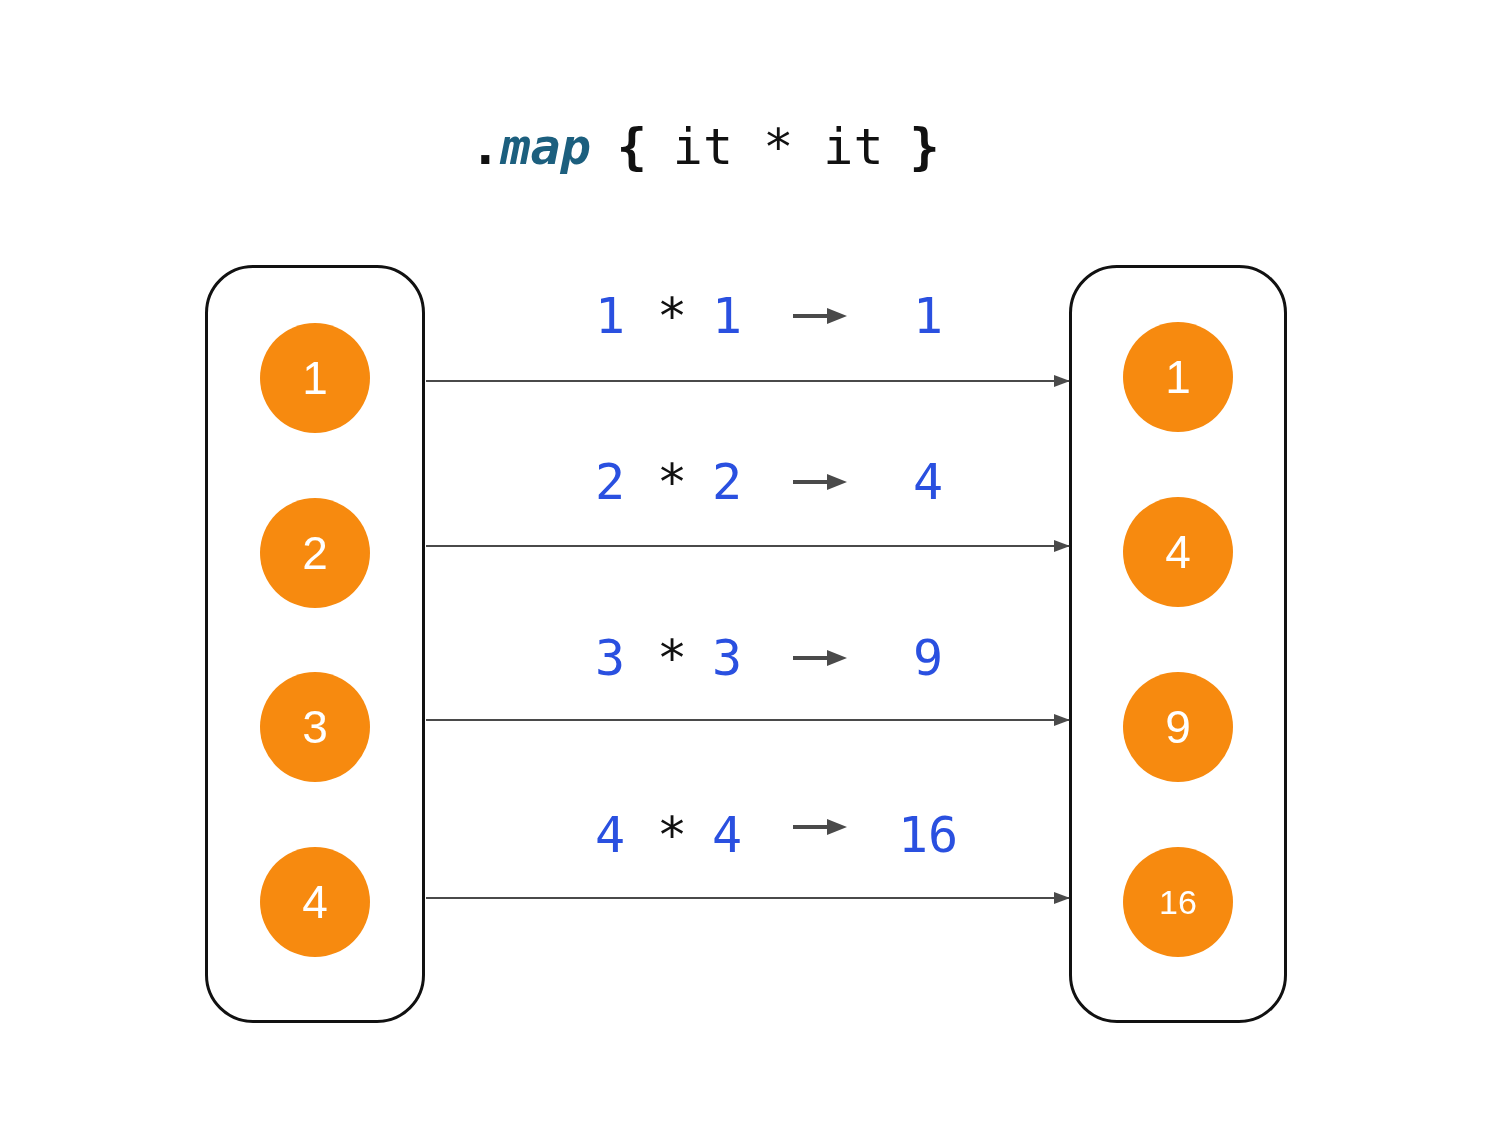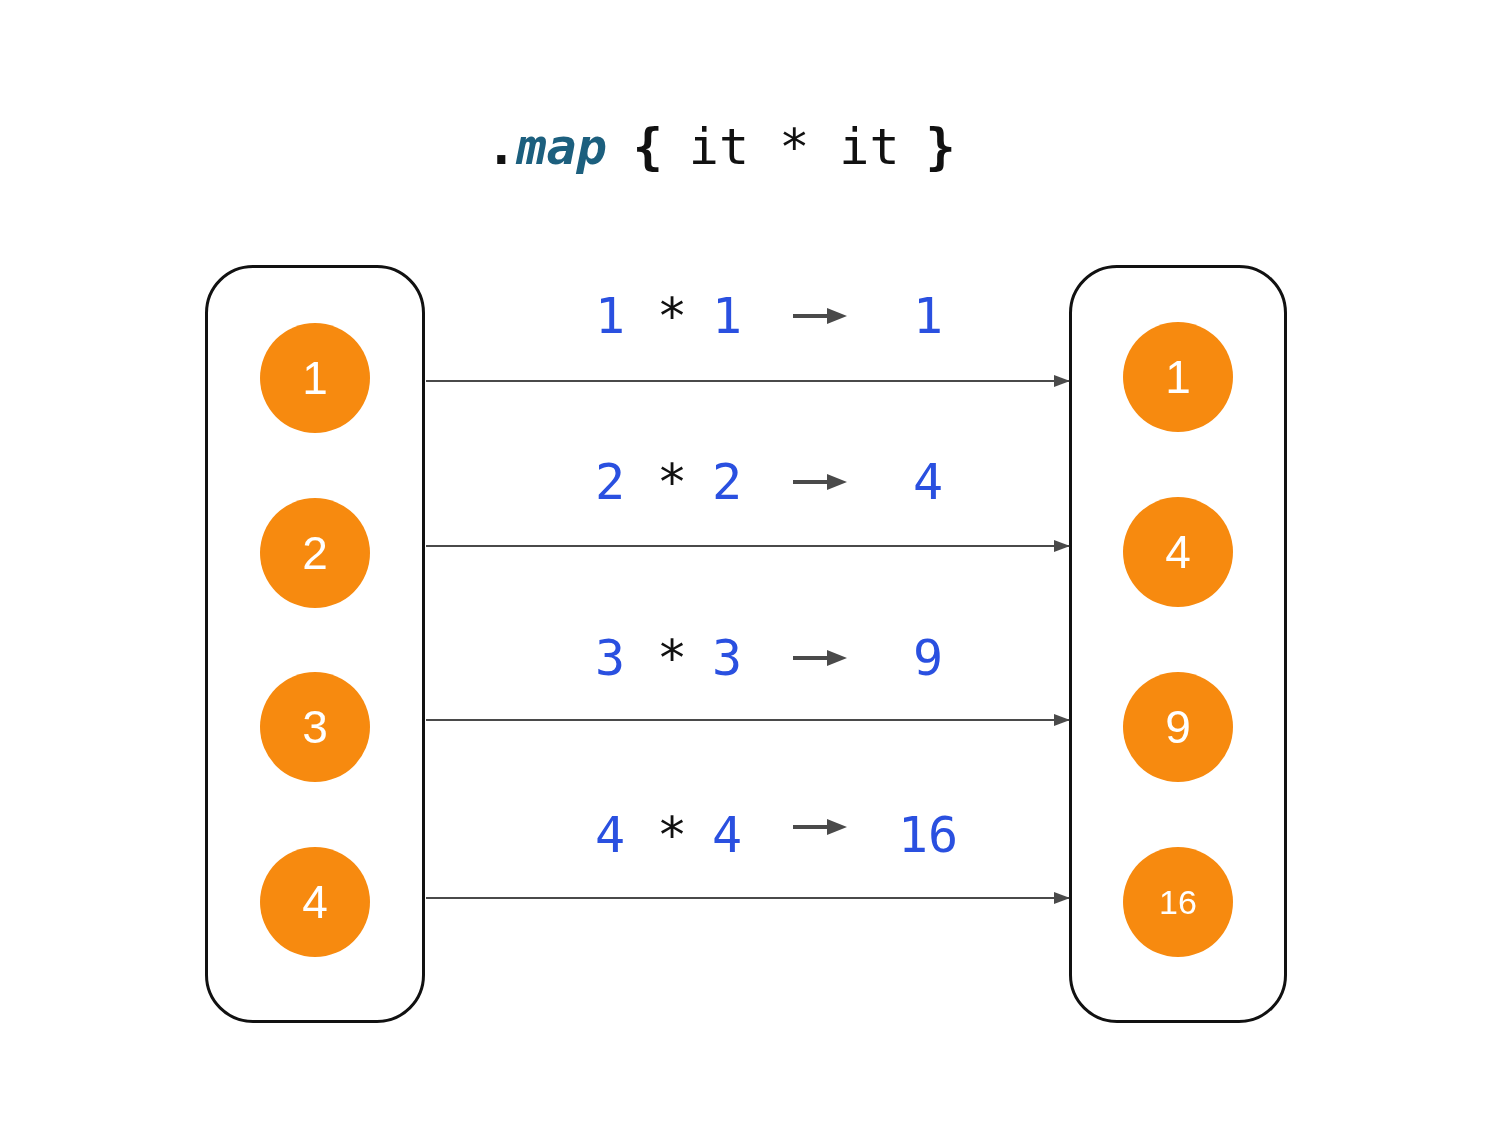--- a/index.html
+++ b/index.html
@@ -7,21 +7,21 @@
   .page {
     position:relative; width:1500px; height:1125px;
     background:var(--background,#ffffff); overflow:hidden;
     font-family:"DejaVu Sans Mono", monospace;
   }
 
   
   .code-title {
     position:absolute; left:0; top:112px; width:1410px;
     text-align:center; font-size:50px; line-height:70px;
-    color:#111; white-space:pre;margin-left:16px;
+    color:#111; white-space:pre;
   }
   .t-dot   { font-weight:700; color:#111; }
   .t-fn    { font-style:italic; font-weight:600; color:var(--function-teal,#1C5F7E); }
   .t-brace { font-weight:700; color:#111; margin-left:26px; }
   .t-body  { color:#111; margin-left:26px; }
 
   
   .list-box {
     position:absolute; background:#fff;
     border:3px solid var(--container-border,#111111); border-radius:48px;

